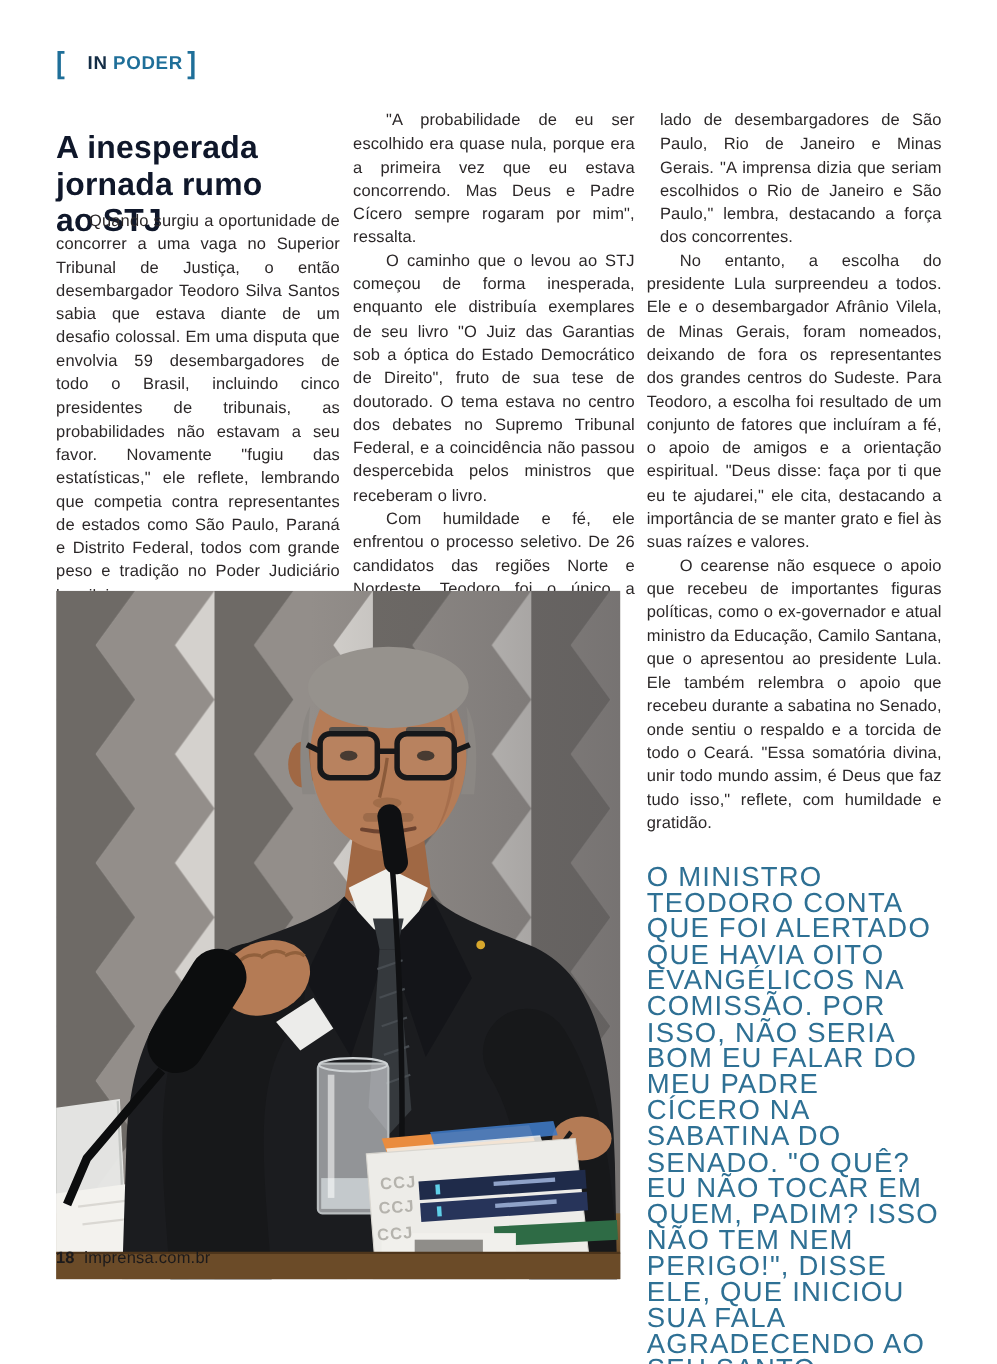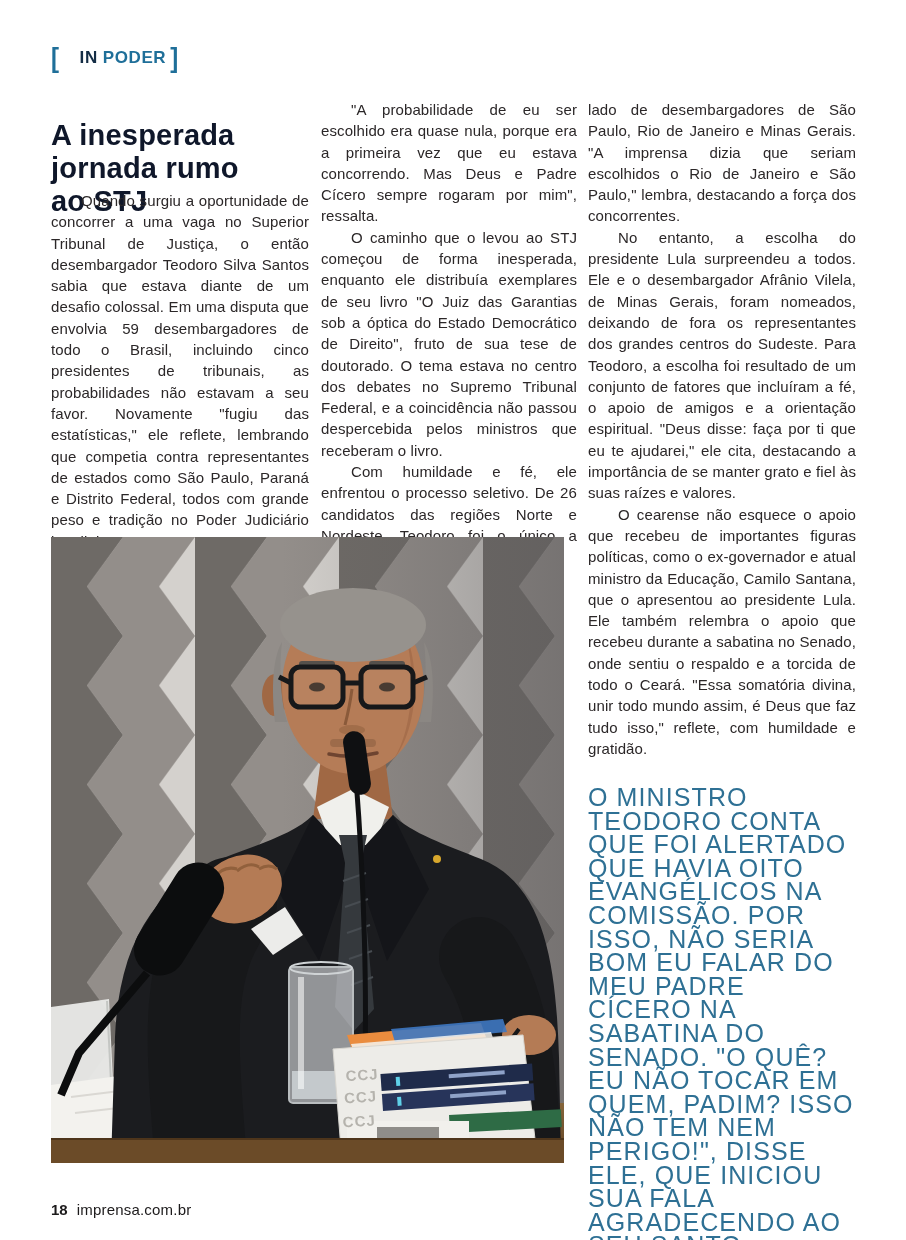--- a/index.html
+++ b/index.html
@@ -23,36 +23,36 @@
     position:absolute; left:51px; top:100px; width:290px;
     font-size:29px; line-height:33px; font-weight:700; color:#0f172a;
     letter-spacing:.2px; white-space:pre-line;
   }
   
   .col{
     position:absolute; color:var(--text);
     font-size:15px; line-height:21.3px; text-align:justify; letter-spacing:.1px;
   }
   .col p{margin:0; text-indent:30px;}
-  .col p.cont{text-indent:0;}
+  .col p.cont{text-indent:0;margin-left:12px;}
   .col1{left:51px; top:190px; width:258px;}
   .col2{left:321px; top:99px;  width:256px;}
   .col3{left:588px; top:99px;  width:268px;}
   
   .photo{position:absolute; left:51px; top:537px; width:513px; height:626px;}
   .photo svg{display:block;}
   
   .quote{
     position:absolute; left:588px; top:786px; width:268px;
     color:var(--quote); font-size:25px; line-height:23.6px;
     font-weight:300; letter-spacing:1.1px; text-transform:uppercase;
   }
   
   .footer{
-    position:absolute; left:51px; top:1201px; display:flex; align-items:baseline;
+    position:absolute; left:51px; top:1135px; display:flex; align-items:baseline;
     font-size:15px; color:#1c1a1b;
   }
   .footer .num{font-weight:700; margin-right:9px;}
   .footer .site{font-weight:400; letter-spacing:.2px;}
 </style>
 </head>
 <body>
 
 <div class="page">
 

